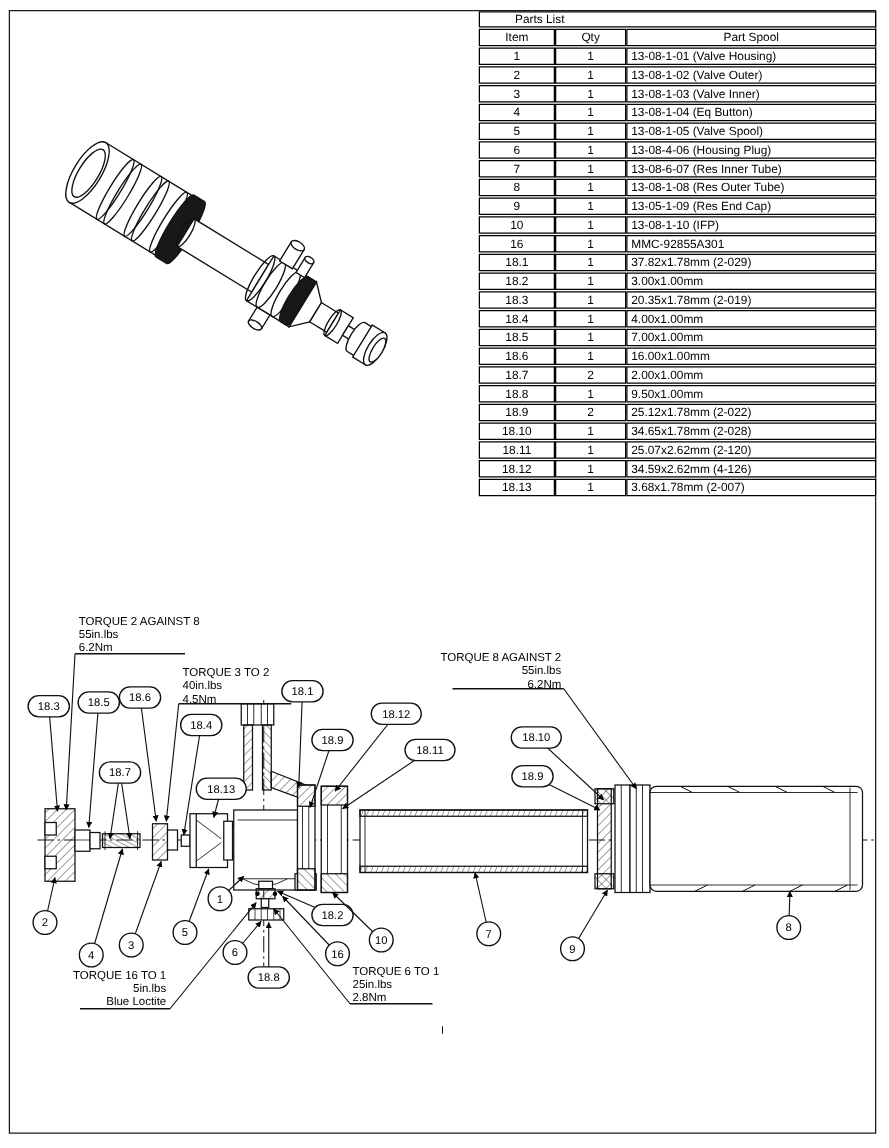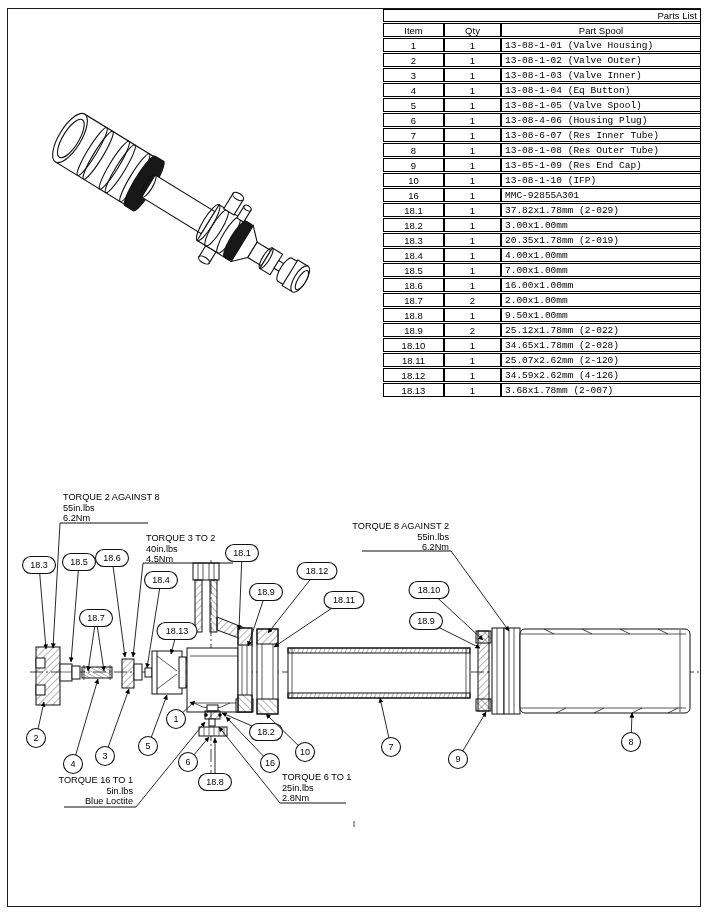--- a/index.html
+++ b/index.html
@@ -2,23 +2,23 @@
 <html><head>
 <meta charset="utf-8">
 <style>
   html,body{margin:0;padding:0;background:#fff;}
   body{width:711px;height:918px;position:relative;font-family:"Liberation Sans",sans-serif;color:#000;}
   .page-border{position:absolute;left:7px;top:8px;width:694px;height:899px;border:1.5px solid #1a1a1a;box-sizing:border-box;}
   #diagram{position:absolute;left:0;top:0;}
   .tbl-wrap{position:absolute;left:383px;top:8px;width:318px;}
   table.parts{border-collapse:separate;border-spacing:0 1px;width:318px;table-layout:fixed;}
   table.parts td,table.parts th{border:1px solid #000;font-size:9.5px;font-weight:normal;height:12px;line-height:11px;padding:0 3px;background:#fff;overflow:hidden;white-space:nowrap;vertical-align:middle;}
-  table.parts th.title{text-align:right;height:11px;padding-left:28px;}
+  table.parts th.title{text-align:left;height:11px;padding-left:28px;}
   table.parts .c{text-align:center;margin-left:48px;}
-  table.parts .l{text-align:left;font-family:Liberation Mono, monospace;}
+  table.parts .l{text-align:left;}
   svg text{font-family:"Liberation Sans",sans-serif;fill:#000;}
 </style>
 </head>
 <body>
 
 <div class="page-border"></div>
 
 <svg id="diagram" width="711" height="918" viewBox="0 0 711 918">
   <defs>
     <pattern id="h1" patternUnits="userSpaceOnUse" width="5" height="5" patternTransform="rotate(45)">

